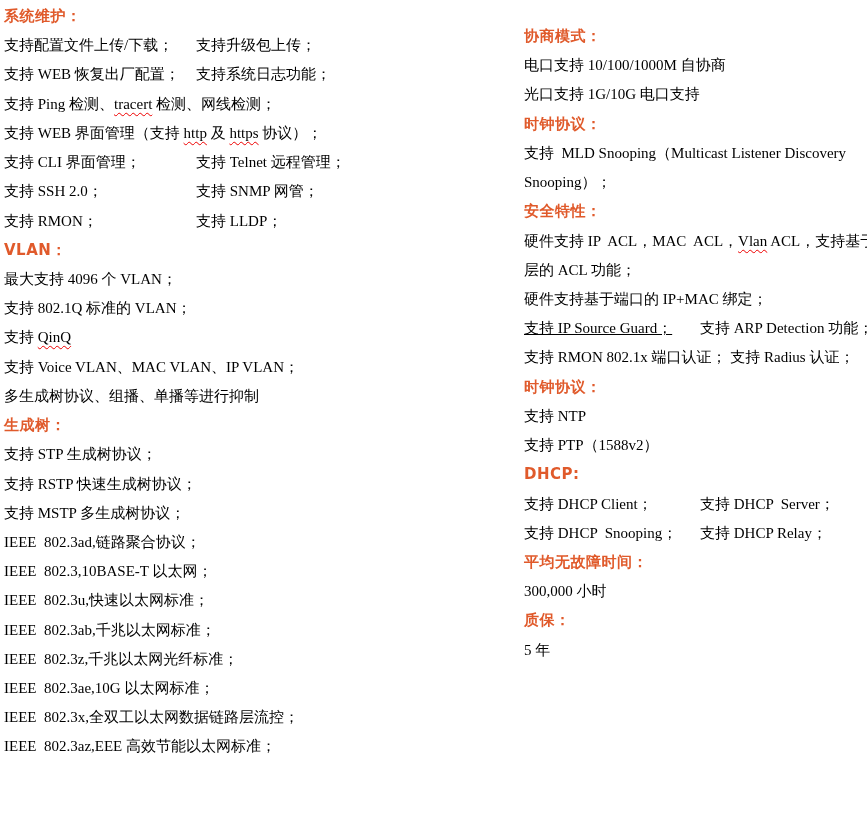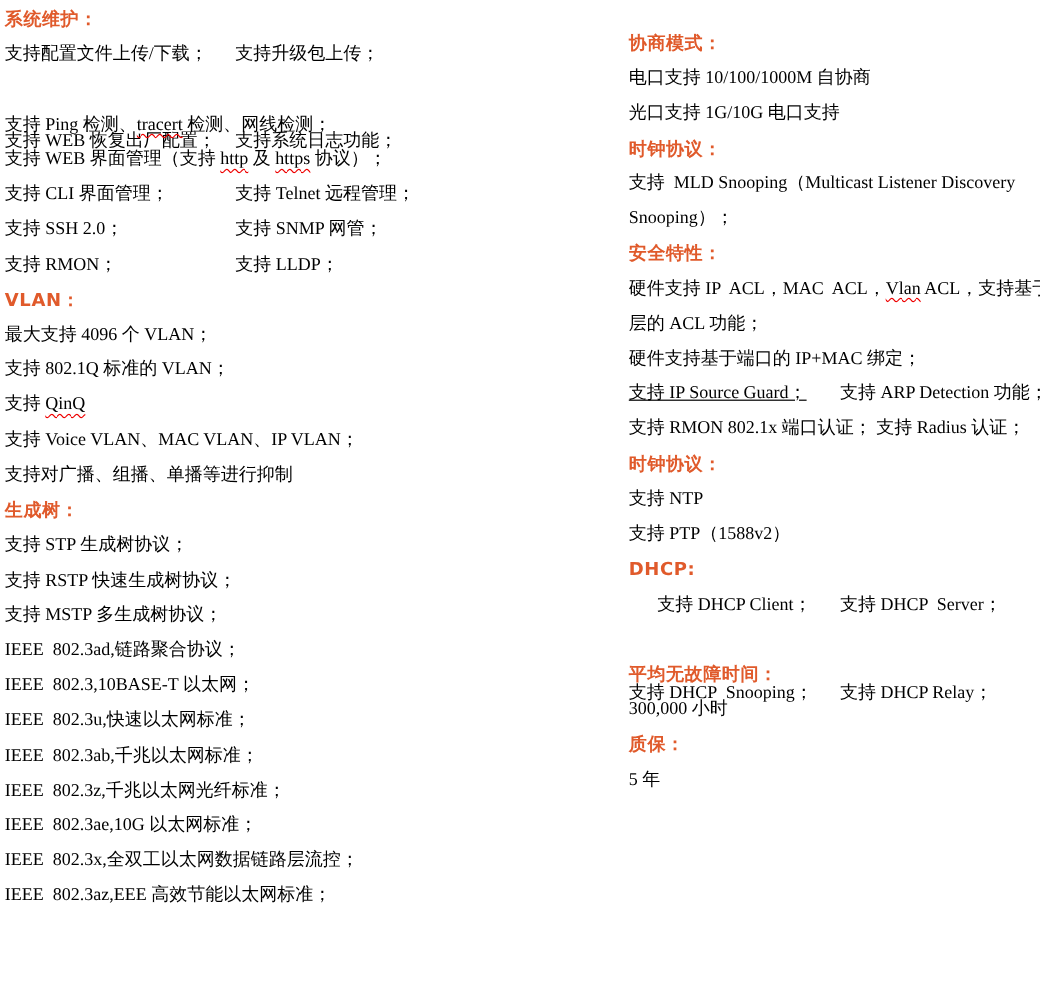--- a/index.html
+++ b/index.html
@@ -39,32 +39,32 @@
     text-underline-offset: 3px;
   }
 </style>
 </head>
 <body style="background: rgb(255, 255, 255);">
 
 <div id="doc">
     <div class="col col-left">
       <div class="heading">系统维护：</div>
       <div class="line"><span class="tabseg" style="min-width: 192px;"><span>支持配置文件上传/下载；</span></span><span><span>支持升级包上传；</span></span></div>
-      <div class="line"><span class="tabseg" style="min-width: 192px; margin-top: 44px;"><span>支持 WEB 恢复出厂配置；</span></span><span><span>支持系统日志功能；</span></span></div>
+      <div class="line"><span class="tabseg" style="min-width: 192px;"><span>支持 WEB 恢复出厂配置；</span></span><span><span>支持系统日志功能；</span></span></div>
       <div class="line"><span><span>支持 Ping 检测、</span><span class="wavy">tracert</span><span> 检测、网线检测；</span></span></div>
       <div class="line"><span><span>支持 WEB 界面管理（支持 </span><span class="wavy">http</span><span> 及 </span><span class="wavy">https</span><span> 协议）；</span></span></div>
       <div class="line"><span class="tabseg" style="min-width: 192px;"><span>支持 CLI 界面管理；</span></span><span><span>支持 Telnet 远程管理；</span></span></div>
       <div class="line"><span class="tabseg" style="min-width: 192px;"><span>支持 SSH 2.0；</span></span><span><span>支持 SNMP 网管；</span></span></div>
       <div class="line"><span class="tabseg" style="min-width: 192px;"><span>支持 RMON；</span></span><span><span>支持 LLDP；</span></span></div>
       <div class="heading">VLAN：</div>
       <div class="line"><span><span>最大支持 4096 个 VLAN；</span></span></div>
       <div class="line"><span><span>支持 802.1Q 标准的 VLAN；</span></span></div>
       <div class="line"><span><span>支持 </span><span class="wavy">QinQ</span></span></div>
       <div class="line"><span><span>支持 Voice VLAN、MAC VLAN、IP VLAN；</span></span></div>
-      <div class="line"><span><span>支持对广播、组播、单播等进行抑制</span></span></div>
+      <div class="line"><span><span>多生成树协议、组播、单播等进行抑制</span></span></div>
       <div class="heading">生成树：</div>
       <div class="line"><span><span>支持 STP 生成树协议；</span></span></div>
       <div class="line"><span><span>支持 RSTP 快速生成树协议；</span></span></div>
       <div class="line"><span><span>支持 MSTP 多生成树协议；</span></span></div>
       <div class="line"><span><span>IEEE  802.3ad,链路聚合协议；</span></span></div>
       <div class="line"><span><span>IEEE  802.3,10BASE-T 以太网；</span></span></div>
       <div class="line"><span><span>IEEE  802.3u,快速以太网标准；</span></span></div>
       <div class="line"><span><span>IEEE  802.3ab,千兆以太网标准；</span></span></div>
       <div class="line"><span><span>IEEE  802.3z,千兆以太网光纤标准；</span></span></div>
       <div class="line"><span><span>IEEE  802.3ae,10G 以太网标准；</span></span></div>
@@ -81,20 +81,20 @@
       <div class="heading">安全特性：</div>
       <div class="line"><span><span>硬件支持 IP  ACL，MAC  ACL，</span><span class="wavy">Vlan</span><span> ACL，支持基于三、四</span></span></div>
       <div class="line"><span><span>层的 ACL 功能；</span></span></div>
       <div class="line"><span><span>硬件支持基于端口的 IP+MAC 绑定；</span></span></div>
       <div class="line"><span class="tabseg" style="min-width: 176px; text-decoration: underline;"><span>支持 IP Source Guard；</span></span><span><span>支持 ARP Detection 功能；</span></span></div>
       <div class="line"><span><span>支持 RMON 802.1x 端口认证； 支持 Radius 认证；</span></span></div>
       <div class="heading">时钟协议：</div>
       <div class="line"><span><span>支持 NTP</span></span></div>
       <div class="line"><span><span>支持 PTP（1588v2）</span></span></div>
       <div class="heading">DHCP:</div>
-      <div class="line"><span class="tabseg" style="min-width: 176px; text-align: center;"><span>支持 DHCP Client；</span></span><span><span>支持 DHCP  Server；</span></span></div>
-      <div class="line"><span class="tabseg" style="min-width: 176px; margin-top: 45px;"><span>支持 DHCP  Snooping；</span></span><span><span>支持 DHCP Relay；</span></span></div>
+      <div class="line"><span class="tabseg" style="min-width: 176px;"><span>支持 DHCP Client；</span></span><span><span>支持 DHCP  Server；</span></span></div>
+      <div class="line"><span class="tabseg" style="min-width: 176px;"><span>支持 DHCP  Snooping；</span></span><span><span>支持 DHCP Relay；</span></span></div>
       <div class="heading">平均无故障时间：</div>
       <div class="line"><span><span>300,000 小时</span></span></div>
       <div class="heading">质保：</div>
       <div class="line"><span><span>5 年</span></span></div>
     </div>
   </div>
 
 </body></html>

